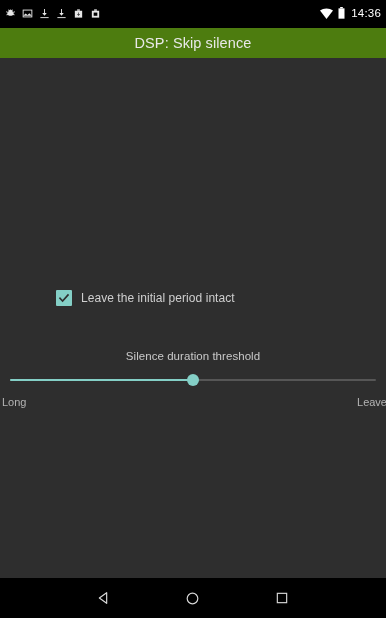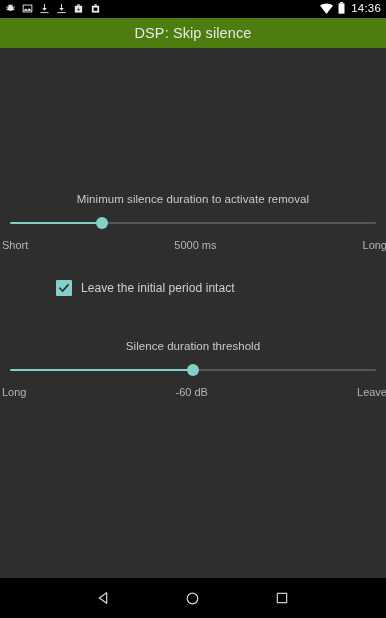--- a/index.html
+++ b/index.html
@@ -12,21 +12,21 @@
   #screen {
     position:relative;
     width:386px; height:618px;
     background:#2e2e2e;
     display:flex;
     flex-direction:column;
   }
 
   
   .status-bar {
-    height:18px;
+    height:28px;
     background:#000;
     display:flex;
     align-items:center;
     justify-content:space-between;
     padding:0 5px;
     flex:0 0 auto;
   }
   .status-left, .status-right {
     display:flex; align-items:center; gap:6px;
   }
@@ -215,53 +215,39 @@
       <span class="clock">14:36</span>
     </div>
   </div>
 
   <div class="title-bar">
     <span class="title-text">DSP: Skip silence</span>
   </div>
 
   <div class="content">
 
-    <div class="slider-group" style="top:145px;">
-      <div class="slider-caption">Minimum silence duration to activate removal</div>
-      <div class="track-wrap">
-        <div class="track"></div>
-        <div class="track-fill" id="dur-fill" style="width: 25%;"></div>
-        <div class="thumb" id="dur-thumb" style="left: 25%;"></div>
-      </div>
-      <div class="slider-labels">
-        <span class="lbl-min">Short</span>
-        <span class="lbl-val">5000 ms</span>
-        <span class="lbl-max">Long</span>
-      </div>
-    </div>
 
     <div class="check-row" style="top:232px;">
       <span class="checkbox">
         <svg width="12" height="12" viewBox="0 0 24 24" fill="none" stroke="#2e2e2e" stroke-width="3.2" stroke-linecap="square" stroke-linejoin="miter">
           <path d="M4 12.5l5.2 5.5L20 6"></path>
         </svg>
       </span>
       <span class="check-label">Leave the initial period intact</span>
     </div>
 
     <div class="slider-group" style="top:292px;">
       <div class="slider-caption">Silence duration threshold</div>
       <div class="track-wrap">
         <div class="track"></div>
         <div class="track-fill" id="thr-fill" style="width: 50%;"></div>
         <div class="thumb" id="thr-thumb" style="left: 50%;"></div>
       </div>
       <div class="slider-labels">
         <span class="lbl-min">Long</span>
-        <span class="lbl-val">-60 dB</span>
         <span class="lbl-max">Leave</span>
       </div>
     </div>
 
   </div>
 
   <div class="nav-bar">
     <div class="nav-btn">
       <svg width="16" height="16" viewBox="0 0 24 24" fill="none" stroke="#d6d6d6" stroke-width="1.8" stroke-linejoin="round">
         <path d="M16 4L5 12l11 8V4z"></path>

